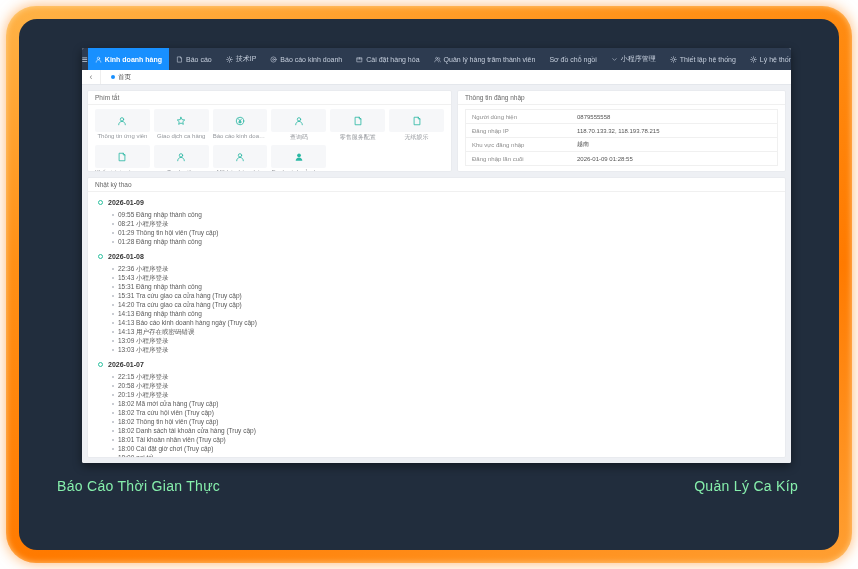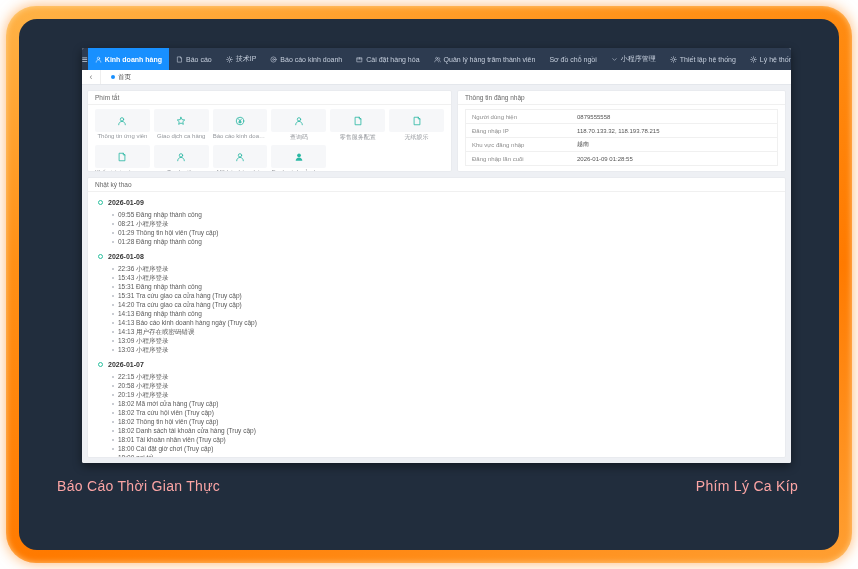--- a/index.html
+++ b/index.html
@@ -52,21 +52,21 @@
   .log-panel{flex:1;display:flex;flex-direction:column;min-height:0;}
   .log-body{padding:5px 10px;overflow:hidden;flex:1;}
   .log-group{margin-bottom:5px;}
   .log-date{display:flex;align-items:center;gap:5px;height:11px;}
   .log-date-marker{width:5px;height:5px;border:1px solid #2bbf9e;border-radius:50%;background:#fff;box-sizing:border-box;flex:0 0 auto;}
   .log-date-text{font-size:7px;font-weight:bold;color:#333;}
   .log-items{margin-left:14px;margin-top:2px;}
   .log-item{font-size:6.5px;color:#595959;line-height:9px;display:flex;align-items:center;gap:4px;white-space:nowrap;}
   .log-bullet{width:2px;height:2px;background:#b9bdc4;border-radius:50%;flex:0 0 auto;}
 
-  .footer-text{position:absolute;top:459px;font-size:14px;color:#fca5a5;letter-spacing:.3px;}
+  .footer-text{position:absolute;top:459px;font-size:14px;color:#86efac;letter-spacing:.3px;}
   .footer-left{left:38px;}
   .footer-right{right:41px;}
 </style>
 </head>
 <body>
 
 <div class="frame">
   <div class="screen">
 
     <div class="window">
@@ -436,16 +436,16 @@
                   </div>
                 </div>
               </div>
             </div>
         </div>
       </div>
 
     </div>
 
     <div class="footer-text footer-left">Báo Cáo Thời Gian Thực</div>
-    <div class="footer-text footer-right">Phím Lý Ca Kíp</div>
+    <div class="footer-text footer-right">Quản Lý Ca Kíp</div>
 
   </div>
 </div>
 
 </body></html>

